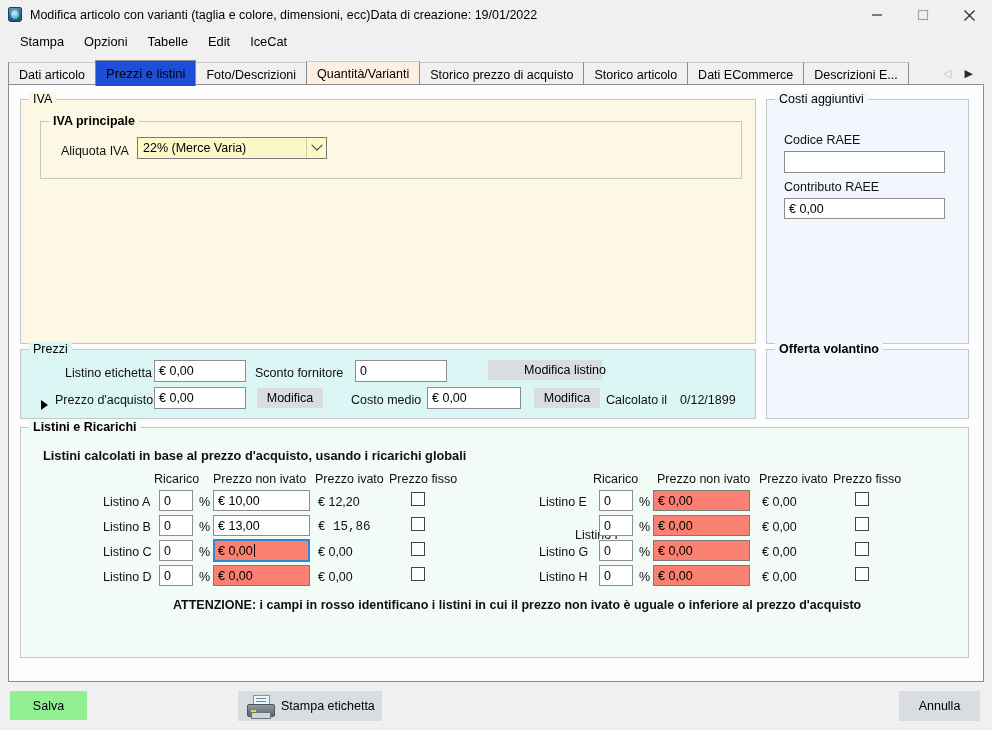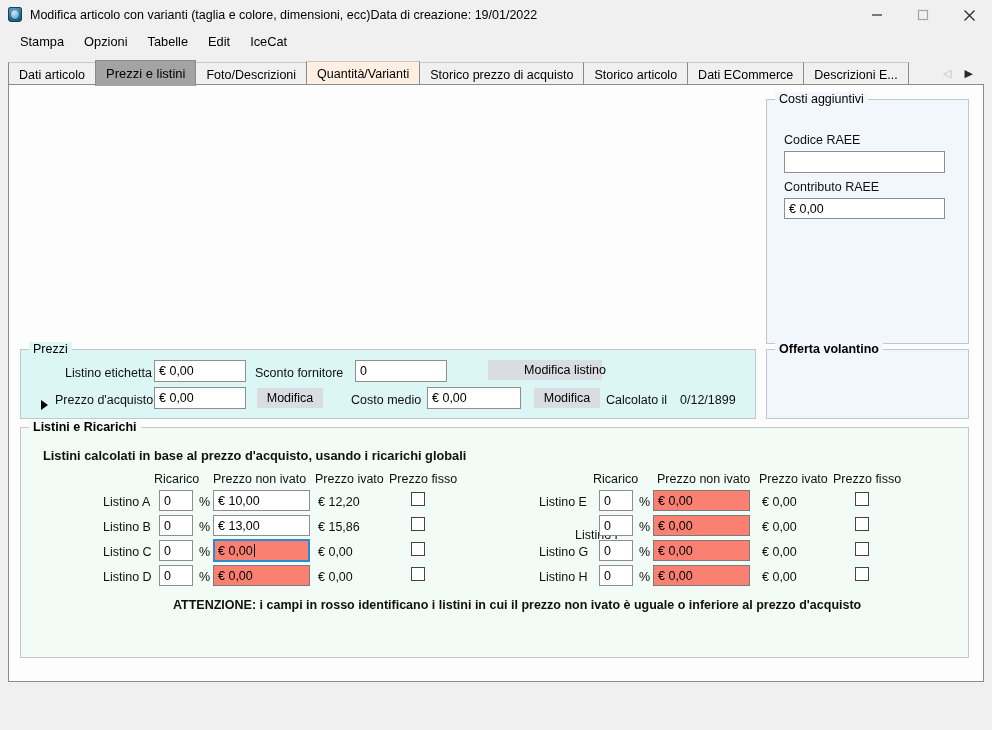--- a/index.html
+++ b/index.html
@@ -79,21 +79,21 @@
     font-size: 12.5px; color: #000;
     background: #f0f0f0;
     border-left: 1px solid #8b8b8b;
     border-right: 1px solid #8b8b8b;
     border-top: 1px solid #c8c8c8;
     margin-right: -1px;
     white-space: nowrap;
   }
   .tab.active {
     height: 26px;
-    background: #a3a3a3;
+    background: #1d4ed8;
     border: 1px solid #8b8b8b;
     border-bottom: none;
     font-size: 13px;
     z-index: 3;
   }
   .tab.hover {
     background: #fdf0e3;
     height: 25px;
   }
   .tab.partial { color:#000; }
@@ -286,20 +286,34 @@
       <div class="tab partial">Descrizioni  E...</div>
     </div>
     <div class="tabarrows">
       <span class="arr-dis">◁</span>
       <span class="arr-en">▶</span>
     </div>
   </div>
 
   <div class="client">
 
+    <div class="group grp-iva">
+      <span class="glabel">IVA</span>
+
+      <div class="group grp-ivap">
+        <span class="glabel bold">IVA principale</span>
+        <span class="lbl" style="left:20px; top:22px;">Aliquota IVA</span>
+        <div class="combo" style="left:96px; top:15px; width:190px; height:22px;">
+          <span>22% (Merce Varia)</span>
+          <span class="cbtn">
+              <span class="chev"></span>
+            </span>
+        </div>
+      </div>
+    </div>
 
     <div class="group grp-costi">
       <span class="glabel">Costi aggiuntivi</span>
       <span class="lbl" style="left:17px; top:33px;">Codice RAEE</span>
       <div class="tbox" style="left:17px; top:51px; width:161px; height:22px;">
         <span></span>
       </div>
       <span class="lbl" style="left:17px; top:80px;">Contributo RAEE</span>
       <div class="tbox" style="left:17px; top:98px; width:161px; height:21px;">
         <span>€ 0,00</span>
@@ -366,21 +380,21 @@
 
       <div>
         <span class="lbl" style="left:82px; top:92px;">Listino B</span>
         <div class="tbox" style="left:138px; top:87px; width:34px; height:21px;">
             <span>0</span>
           </div>
         <span class="lbl" style="left:178px; top:92px;">%</span>
         <div class="tbox" style="left:192px; top:87px; width:97px; height:21px;">
             <span>€ 13,00</span>
           </div>
-        <span class="val" style="left:297px; top:92px;">€ 15,86</span>
+        <span class="val" style="left:297px; top:92px;font-family:Liberation Mono, monospace;">€ 15,86</span>
         <span class="chk" style="left:390px; top:89px;"></span>
       </div>
 
       <div>
         <span class="lbl" style="left:82px; top:117px;">Listino C</span>
         <div class="tbox" style="left:138px; top:112px; width:34px; height:21px;">
             <span>0</span>
           </div>
         <span class="lbl" style="left:178px; top:117px;">%</span>
         <div class="tbox red focus" style="left:192px; top:111px; width:97px; height:23px;">
@@ -459,14 +473,32 @@
           </div>
         <span class="val" style="left:741px; top:142px;">€ 0,00</span>
         <span class="chk" style="left:834px; top:139px;"></span>
       </div>
 
       <span class="lbl b" style="left:152px; top:170px; font-size:12.5px;">ATTENZIONE: i campi in rosso identificano i listini in cui il prezzo non ivato è uguale o inferiore al prezzo d'acquisto</span>
     </div>
 
   </div>
 
+  <div class="bottombar">
+    <div class="btn green" style="left:10px; top:8px; width:77px; height:29px;">Salva</div>
+
+    <div class="btn" style="left:238px; top:8px; width:144px; height:30px; justify-content:flex-start; padding-left:8px;">
+      <span class="printer" style="position:relative; margin-right:7px;">
+        <span class="paper">
+            <i style="top:2px"></i>
+            <i style="top:5px"></i>
+            <i style="top:8px"></i>
+          </span>
+        <span class="body"></span>
+        <span class="tray"></span>
+      </span>
+      <span>Stampa etichetta</span>
+    </div>
+
+    <div class="btn" style="left:899px; top:8px; width:81px; height:30px;">Annulla</div>
+  </div>
 
 </div>
 
 </body></html>

